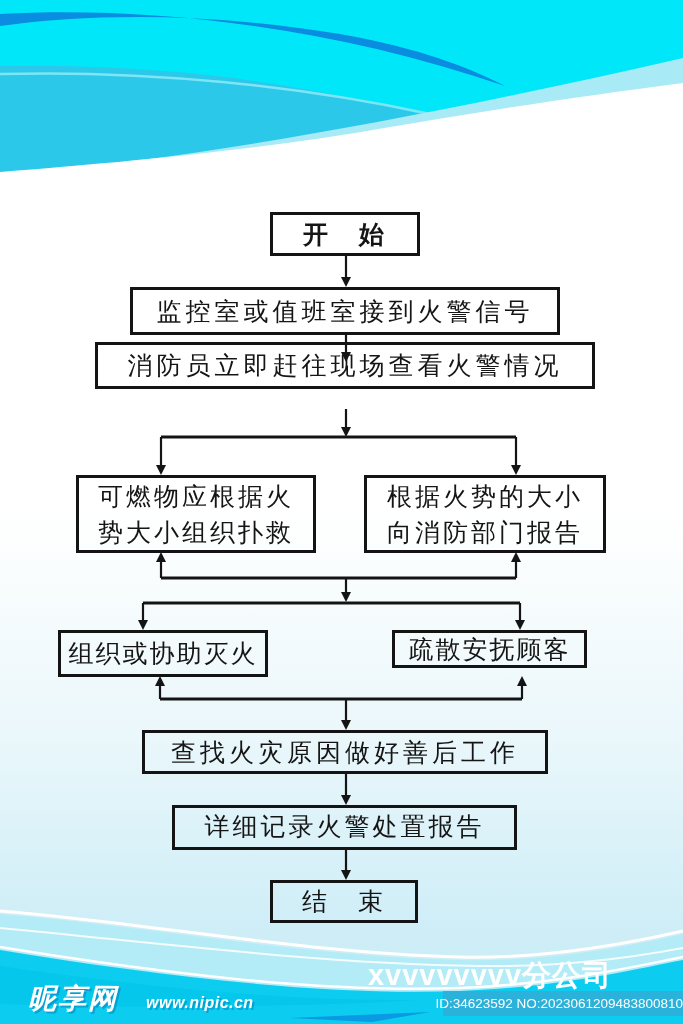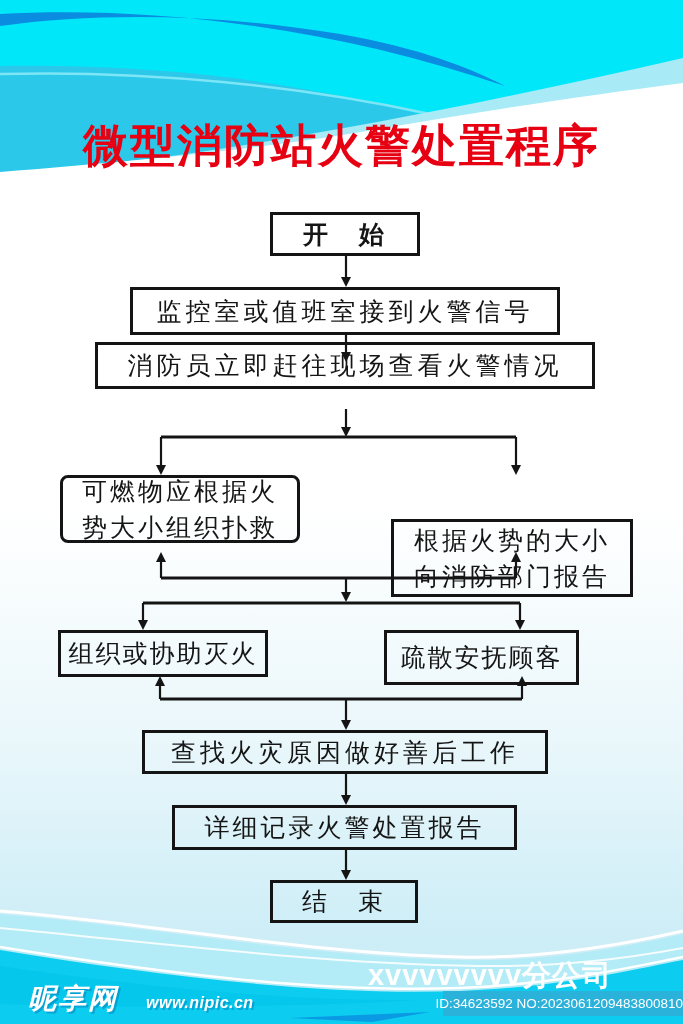--- a/index.html
+++ b/index.html
@@ -18,26 +18,26 @@
   
   .fbox{
     position:absolute;border:3px solid #141414;background:transparent;
     display:flex;flex-direction:column;align-items:center;justify-content:center;
     color:#151515;font-size:25px;letter-spacing:3px;line-height:1.45;text-align:center;
     box-sizing:border-box;white-space:pre;
   }
   .b-start {left:270px;top:212px;width:150px;height:44px;font-weight:bold;}
   .b-step1 {left:130px;top:287px;width:430px;height:48px;letter-spacing:4px;}
   .b-step2 {left:95px; top:342px;width:500px;height:47px;letter-spacing:4px;}
-  .b-b1l   {left:60px; top:475px;width:240px;height:68px;border-radius:8px;}
-  .b-b1r   {left:391px;top:475px;width:242px;height:78px;margin-top:44px;}
+  .b-b1l   {left:76px; top:475px;width:240px;height:78px;}
+  .b-b1r   {left:364px;top:475px;width:242px;height:78px;}
   .b-b2l   {left:58px; top:630px;width:210px;height:47px;letter-spacing:2px;}
-  .b-b2r   {left:384px;top:630px;width:195px;height:55px;letter-spacing:2px;}
+  .b-b2r   {left:392px;top:630px;width:195px;height:38px;letter-spacing:2px;}
   .b-find  {left:142px;top:730px;width:406px;height:44px;letter-spacing:4px;}
-  .b-rec   {left:172px;top:805px;width:345px;height:45px;letter-spacing:3px;}
+  .b-rec   {left:172px;top:805px;width:345px;height:45px;letter-spacing:3px;font-family:Liberation Serif, serif;}
   .b-end   {left:270px;top:880px;width:148px;height:43px;}
   
   .company{
     position:absolute;left:340px;top:956px;width:300px;text-align:center;
     color:#ffffff;font-weight:bold;font-size:29px;letter-spacing:1px;
   }
   .idbar{
     position:absolute;left:443px;top:991px;width:240px;height:25px;
     background:rgba(47,176,216,0.92);display:flex;align-items:center;justify-content:center;
   }
@@ -61,21 +61,20 @@
     <path d="M0,66 C180,64 310,84 450,122 C530,142 610,160 683,172 L683,200 L0,200 Z" fill="#2cc8ea"></path>
     <path d="M0,74 C150,70 300,86 430,114" stroke="#7de6f6" stroke-width="2.5" fill="none"></path>
 
     <path d="M0,14 C150,6 330,26 505,86 C470,68 420,48 340,34 C220,14 100,12 0,26 Z" fill="#0a8ce0"></path>
 
     <path d="M0,176 C200,158 420,118 683,58 L683,96 C430,142 200,168 0,190 Z" fill="#a8eaf6"></path>
 
     <path d="M0,172 C150,160 270,148 390,127 C490,110 590,95 683,83 L683,200 L0,200 Z" fill="#ffffff"></path>
   </svg>
 
-  <div class="title">微型消防站火警处置程序</div>
 
   <svg class="layer" style="top:0;" width="683" height="1024" viewBox="0 0 683 1024">
     <g stroke="#141414" stroke-width="2.2" fill="none">
       <line x1="346" y1="256" x2="346" y2="280"></line>
       <line x1="346" y1="335" x2="346" y2="355"></line>
       <line x1="346" y1="409" x2="346" y2="430"></line>
       <line x1="161" y1="437" x2="516" y2="437" stroke-width="3"></line>
       <line x1="161" y1="437" x2="161" y2="468"></line>
       <line x1="516" y1="437" x2="516" y2="468"></line>
       <line x1="161" y1="578" x2="161" y2="559"></line>

